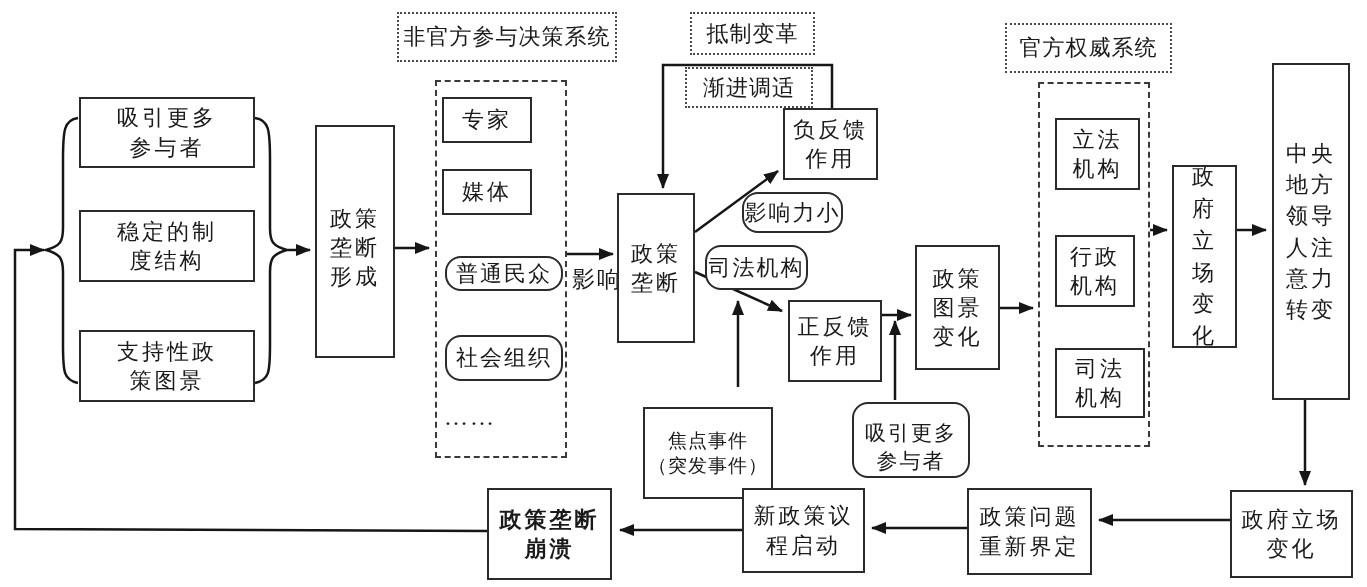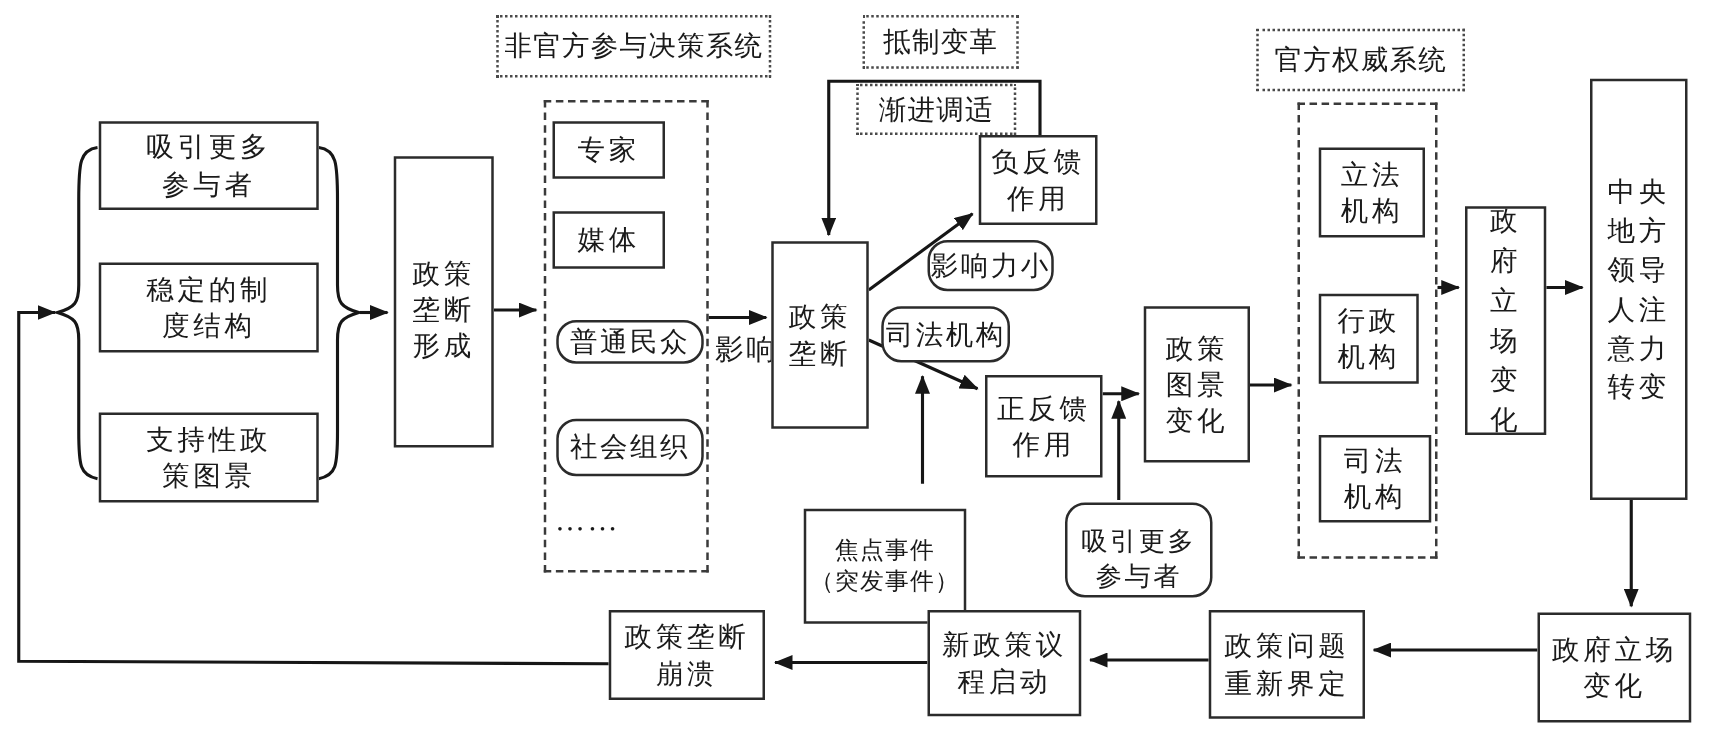--- a/index.html
+++ b/index.html
@@ -195,18 +195,18 @@
 
     <div class="box" style="left:1230px;top:490px;width:123px;height:88px;">
         <span style="width:102px;">政府立场变化</span>
       </div>
     <div class="box" style="left:967px;top:488px;width:125px;height:87px;">
         <span style="width:102px;">政策问题重新界定</span>
       </div>
     <div class="box" style="left:742px;top:488px;width:123px;height:85px;">
         <span style="width:102px;">新政策议程启动</span>
       </div>
-    <div class="box" style="left:487px;top:488px;width:125px;height:72px;">
+    <div class="box" style="left:487px;top:488px;width:125px;height:92px;font-weight:bold;">
         <span style="width:102px;">政策垄断崩溃</span>
       </div>
 
   </div>
 </div>
 
 </body></html>

